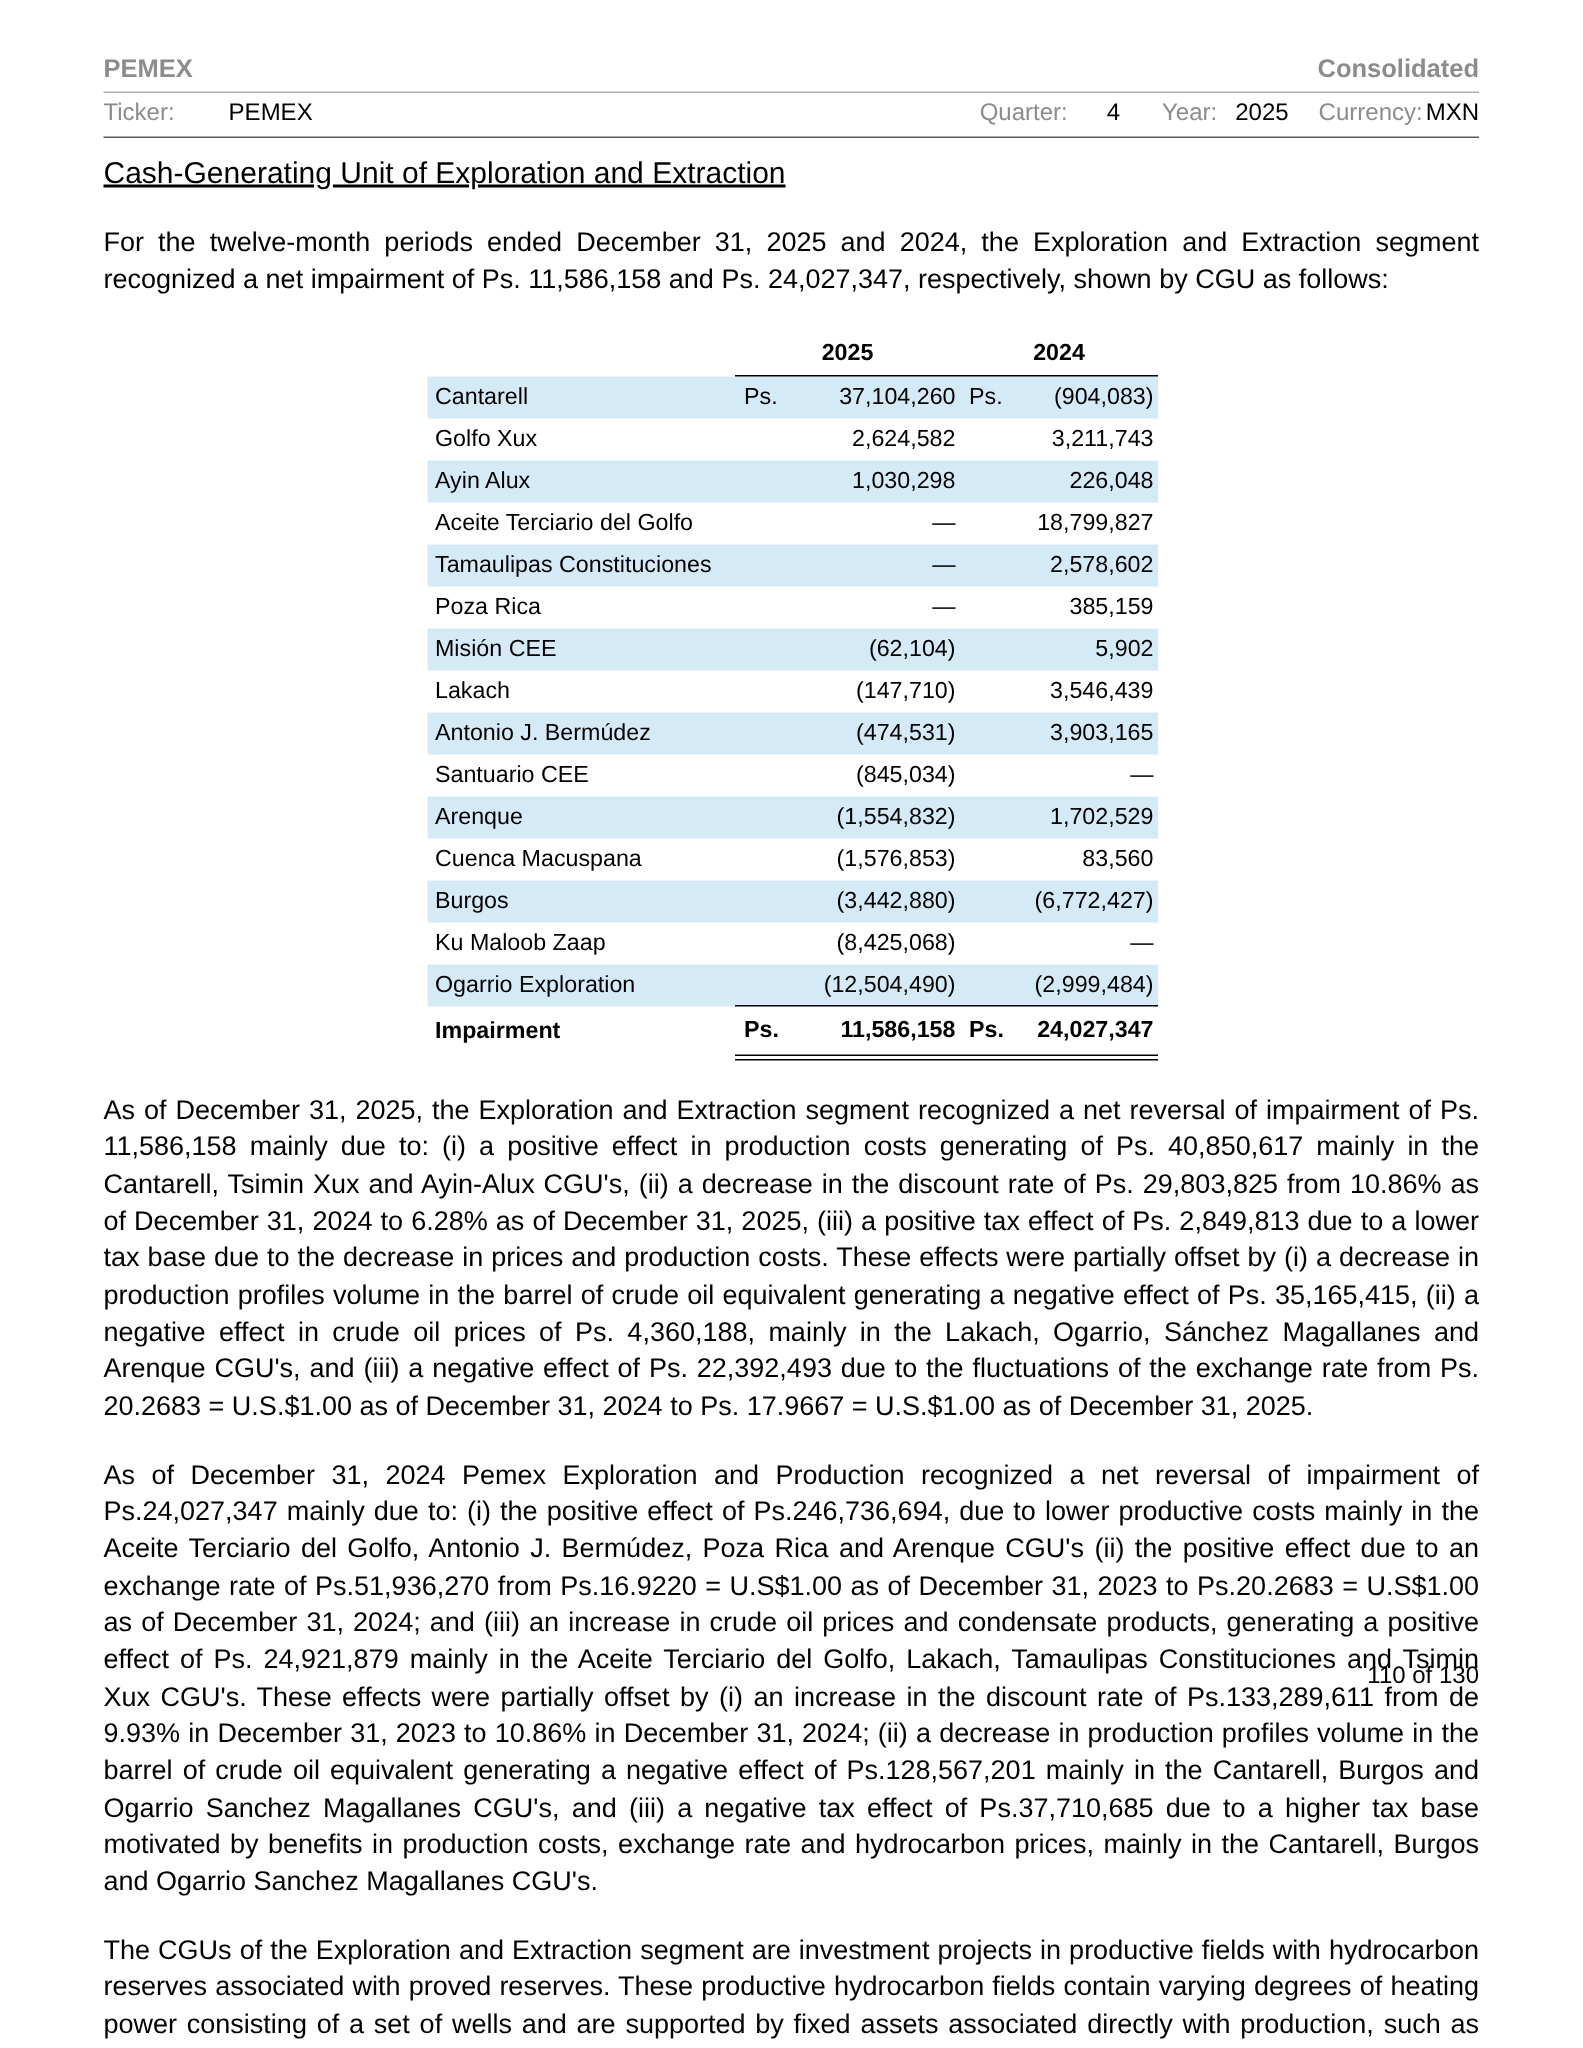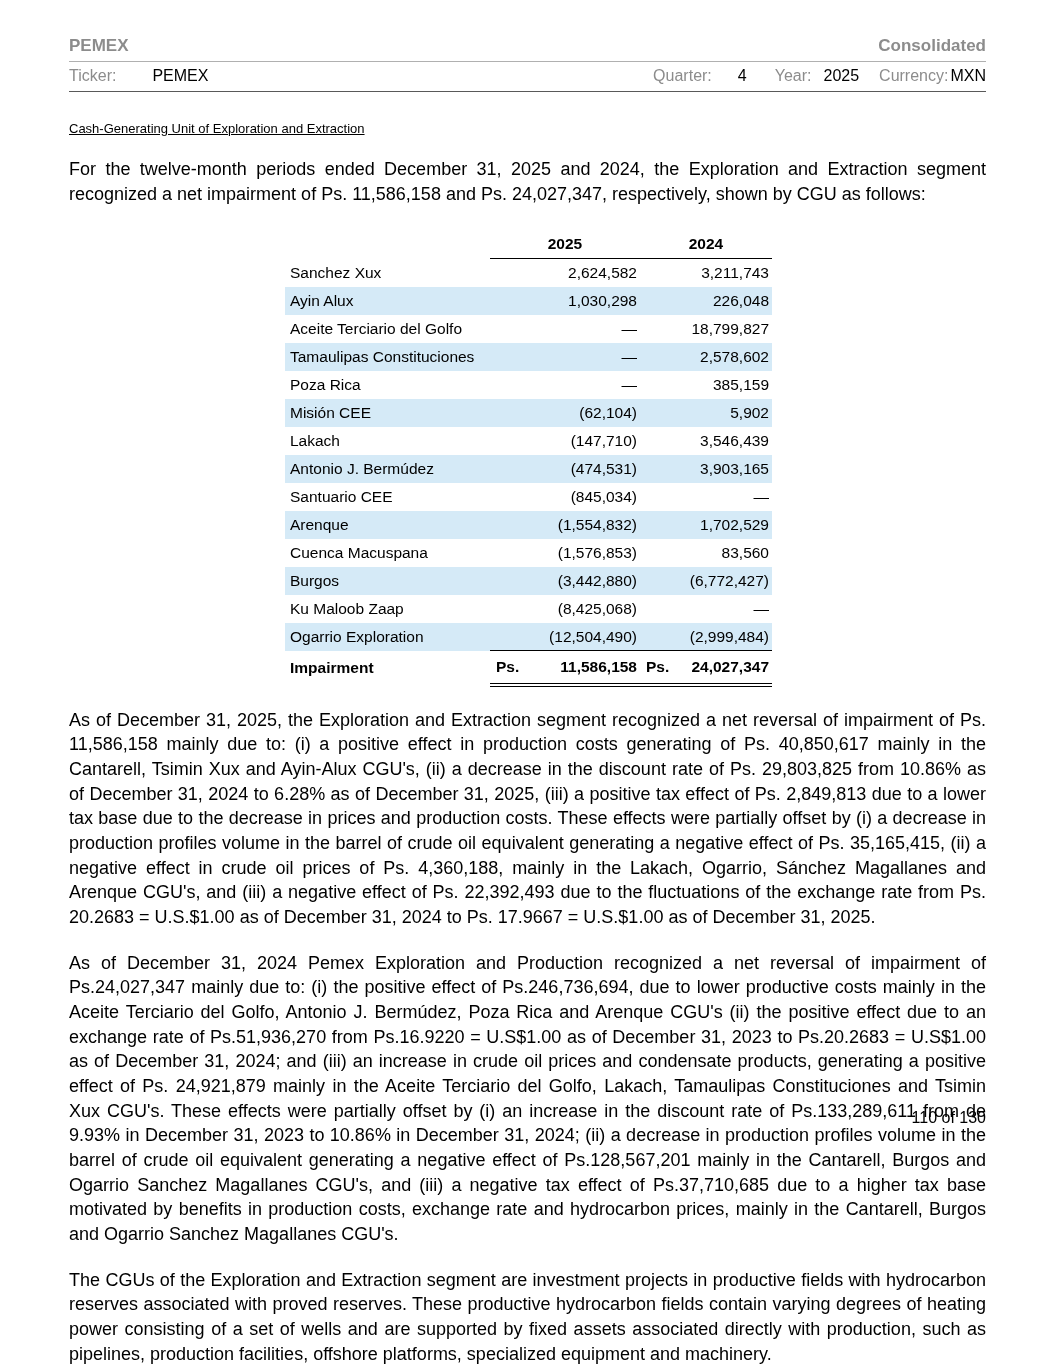--- a/index.html
+++ b/index.html
@@ -30,22 +30,22 @@
   .ticker-row .ticker-val { margin-left:36px; }
   .ticker-row .spacer { flex:1; }
   .ticker-row .q-val { margin-left:26px; }
   .ticker-row .y-lbl { margin-left:28px; }
   .ticker-row .y-val { margin-left:12px; }
   .ticker-row .c-lbl { margin-left:20px; }
   .ticker-row .c-val { margin-left:2px; }
 
   
   .section-title {
-    margin-top:29px;
-    font-size:13px; font-weight:normal;
+    margin-top:13px;
+    font-size:20px; font-weight:normal;
     text-decoration:underline;
   }
   p.body-text {
     margin-top:21px;
     font-size:18px; line-height:1.37;
     text-align:justify;
   }
 
   
   table.cgu {
@@ -124,22 +124,29 @@
           <col class="c-val2">
       </colgroup>
       <thead>
         <tr>
           <th class="blank-head"></th>
           <th class="num-head" colspan="2">2025</th>
           <th class="num-head" colspan="2">2024</th>
         </tr>
       </thead>
       <tbody>
-          <tr>
-    <td class="lbl">Sanchez Xux</td>
+          <tr class="shaded">
+    <td class="lbl">Cantarell</td>
+    <td class="cur">Ps.</td>
+    <td class="val">37,104,260</td>
+    <td class="cur">Ps.</td>
+    <td class="val">(904,083)</td>
+  </tr>
+          <tr>
+    <td class="lbl">Golfo Xux</td>
     <td class="cur"></td>
     <td class="val">2,624,582</td>
     <td class="cur"></td>
     <td class="val">3,211,743</td>
   </tr>
           <tr class="shaded">
     <td class="lbl">Ayin Alux</td>
     <td class="cur"></td>
     <td class="val">1,030,298</td>
     <td class="cur"></td>

